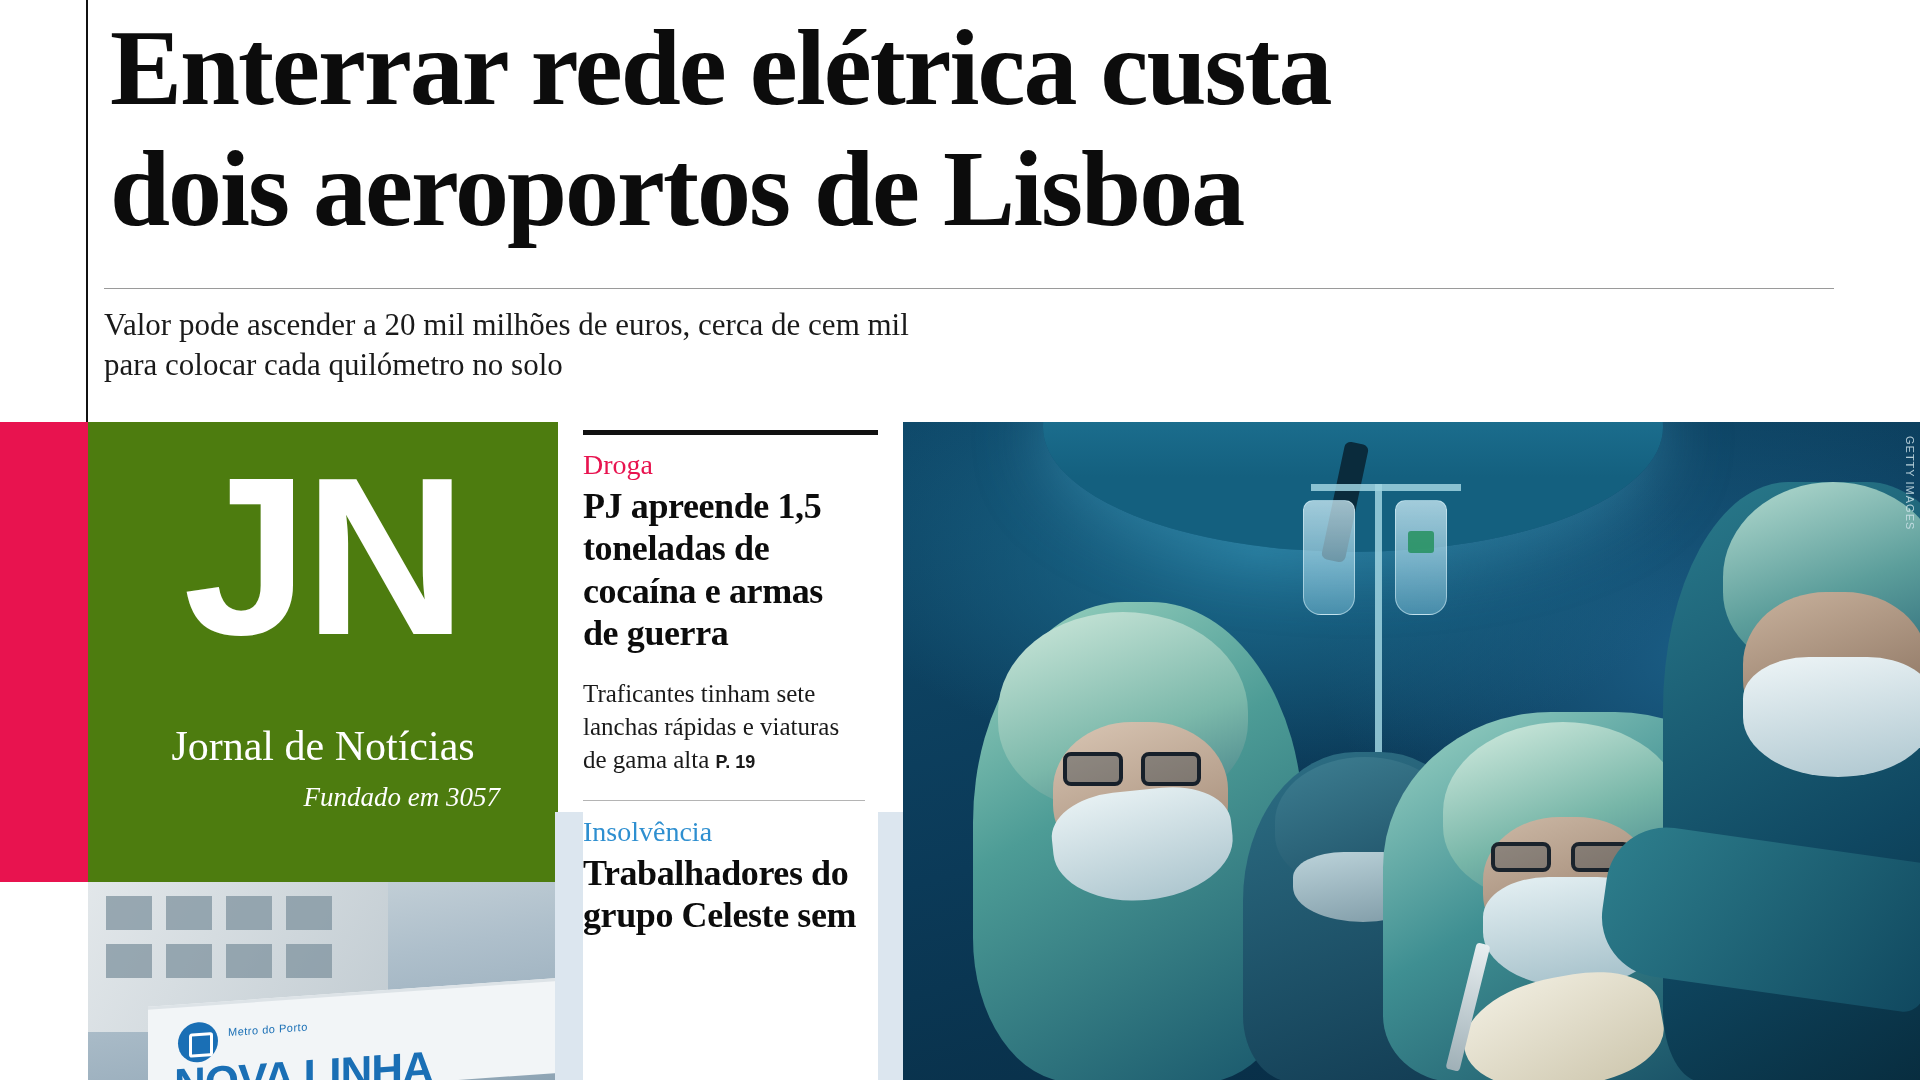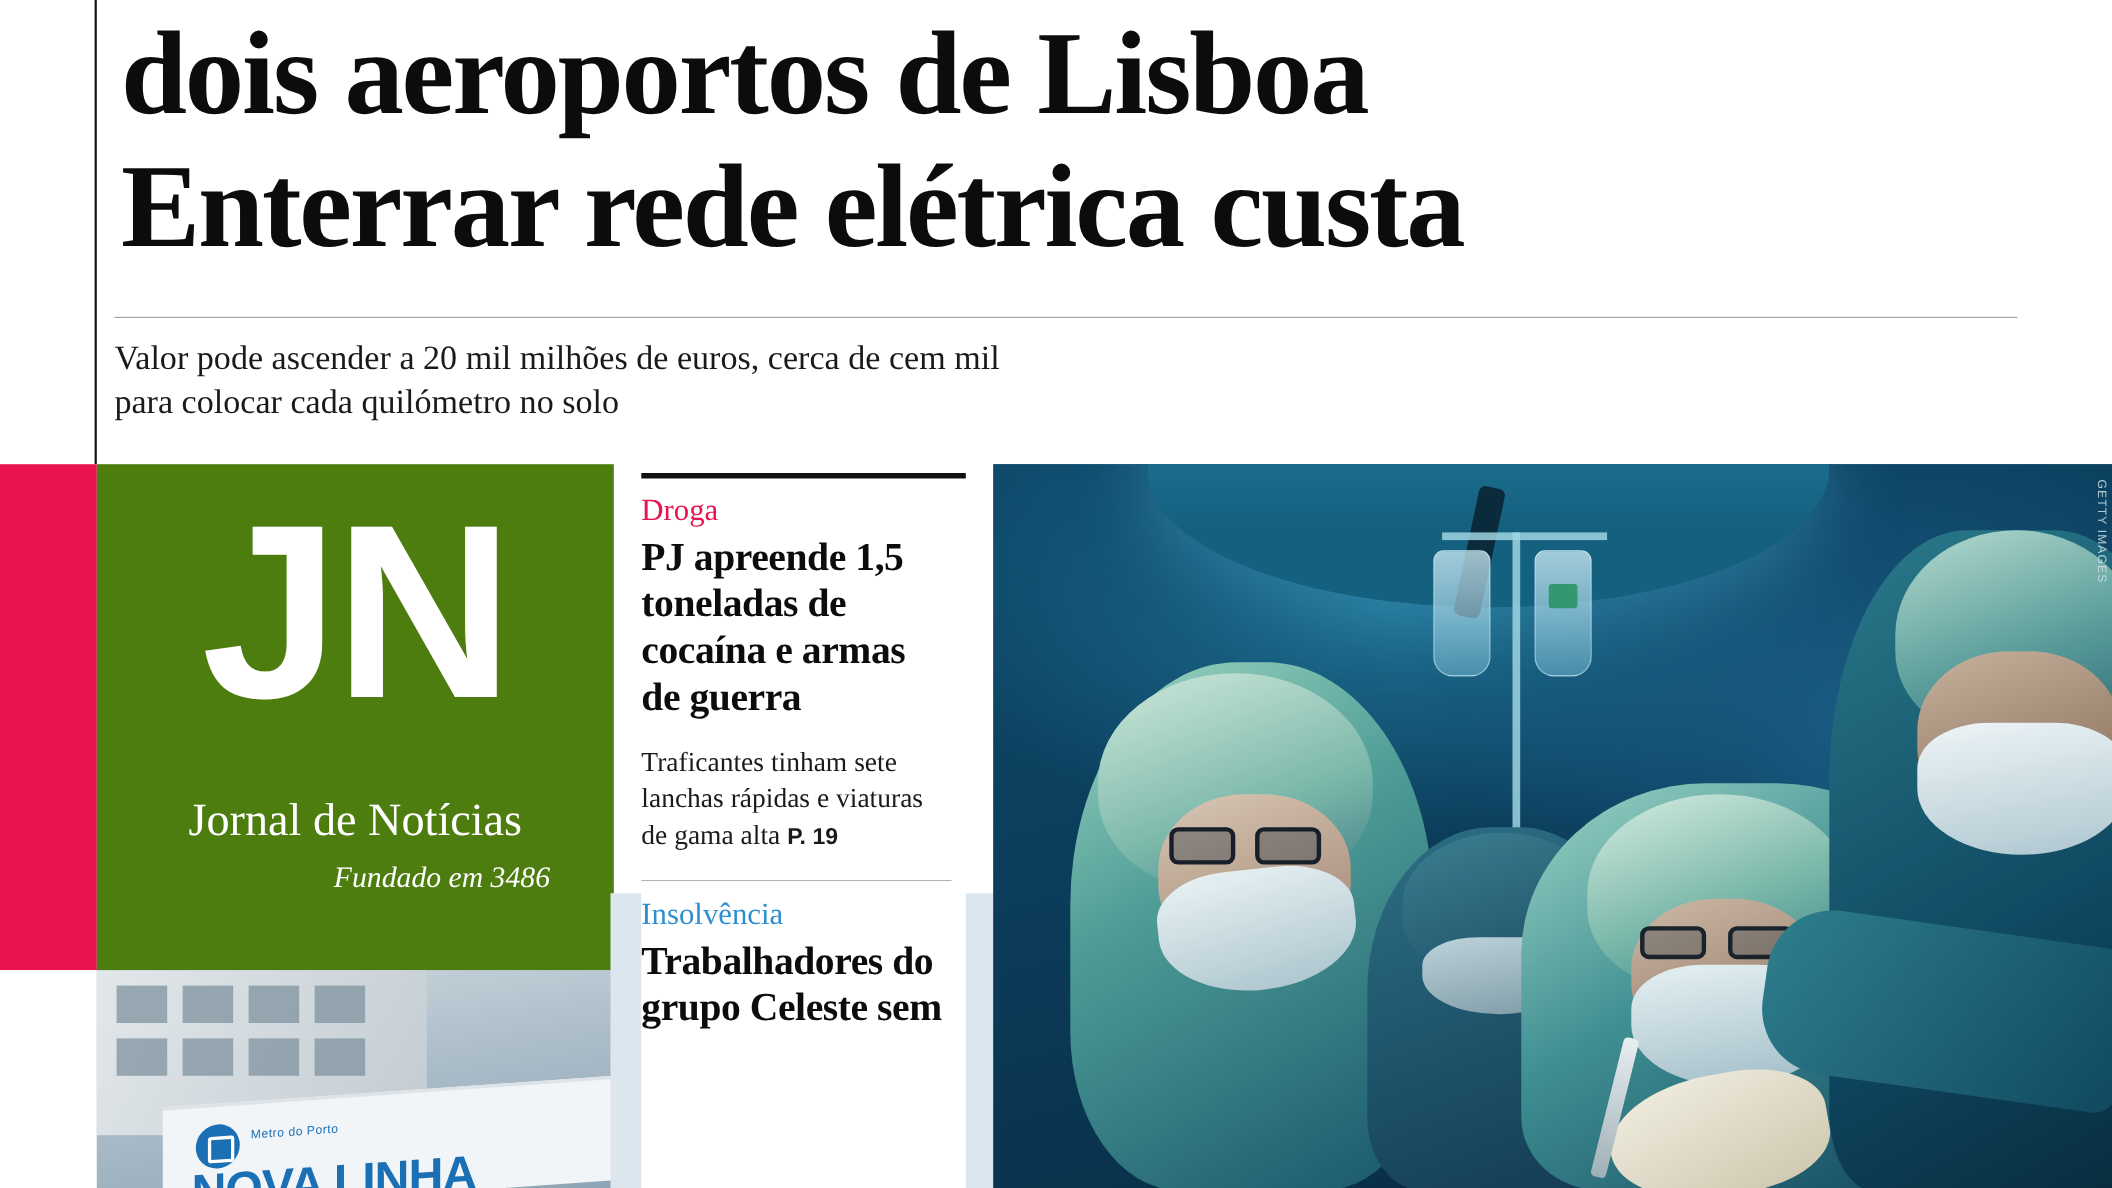--- a/index.html
+++ b/index.html
@@ -241,21 +241,21 @@
     letter-spacing: -0.4px;
   }
   .mid-body {
     font-family: "Liberation Serif", serif;
     font-size: 25px;
     line-height: 1.32;
     color: #1a1a1a;
   }
   .mid-body b {
     font-family: "Liberation Sans", sans-serif;
-    font-size: 21px;
+    font-size: 18px;
   }
   .story-droga {
     position: absolute;
     left: 0; top: 28px;
     width: 282px;
   }
   .story-insolv {
     position: absolute;
     left: 0; top: 395px;
     width: 282px;
@@ -506,40 +506,40 @@
 </style>
 </head>
 <body>
 
 <div class="page">
 
   <div class="masthead-top">
     <div class="top-rule-left"></div>
 
     <div class="main-headline">
+      <div>Enterrar rede elétrica custa</div>
       <div>dois aeroportos de Lisboa</div>
-      <div>Enterrar rede elétrica custa</div>
     </div>
 
     <div class="deck-rule"></div>
 
     <div class="deck-wrap">
       <div class="deck-col left">Valor pode ascender a 20 mil milhões de euros, cerca de cem mil para colocar cada quilómetro no solo</div>
     </div>
   </div>
 
   <div class="lower">
 
     <div class="red-stripe"></div>
     <div class="stripe-below"></div>
 
     <div class="jn-block">
       <div class="jn-mark">JN</div>
       <div class="jn-name">Jornal de Notícias</div>
-      <div class="jn-founded">Fundado em 3486</div>
+      <div class="jn-founded">Fundado em 3057</div>
     </div>
 
     <div class="metro-photo">
       <div class="mp-sky"></div>
       <div class="mp-building">
         <div class="mp-win" style="left:18px;top:14px;width:46px;height:34px;"></div>
         <div class="mp-win" style="left:78px;top:14px;width:46px;height:34px;"></div>
         <div class="mp-win" style="left:138px;top:14px;width:46px;height:34px;"></div>
         <div class="mp-win" style="left:198px;top:14px;width:46px;height:34px;"></div>
         <div class="mp-win" style="left:18px;top:62px;width:46px;height:34px;"></div>

